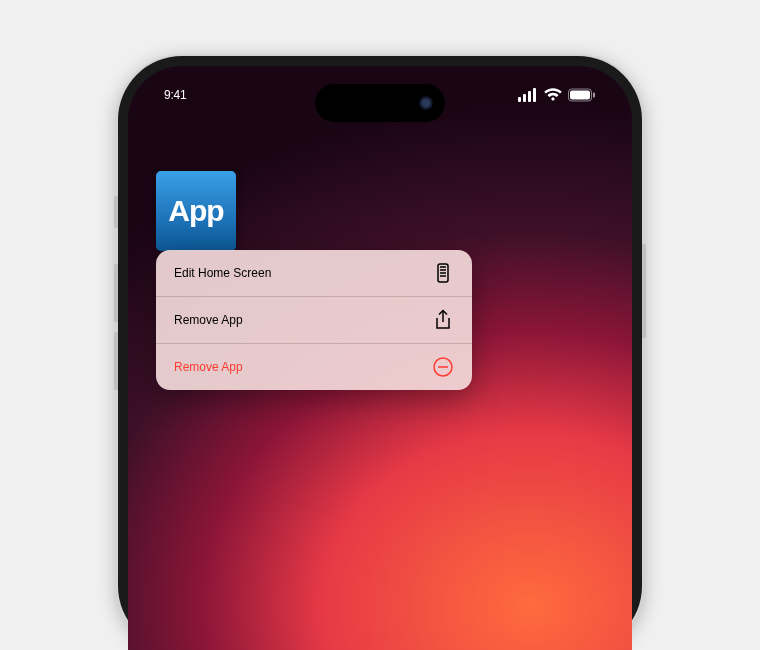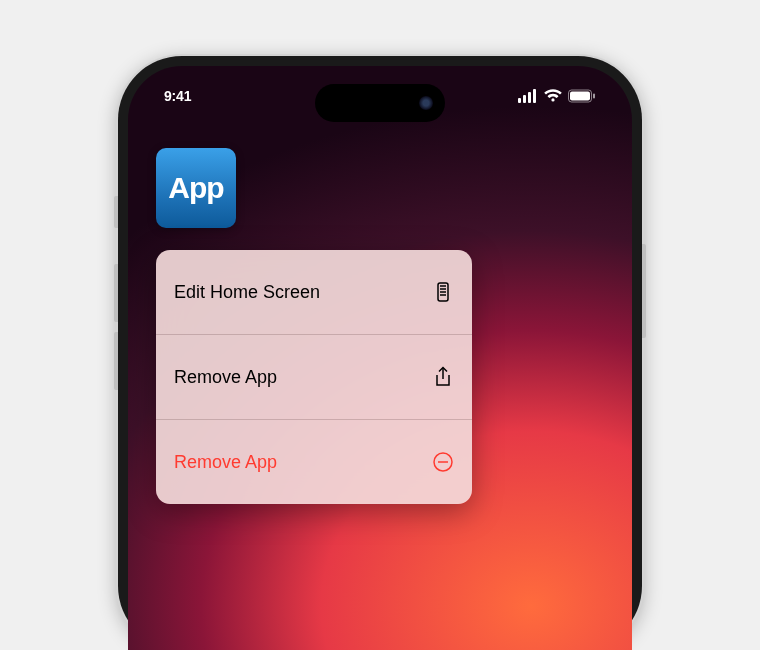--- a/index.html
+++ b/index.html
@@ -77,40 +77,40 @@
       left: 0;
       right: 0;
       display: flex;
       justify-content: space-between;
       align-items: center;
       padding: 0 36px;
       color: #fff;
       z-index: 5;
     }
     .status-time {
-      font-size: 14px;
-      font-weight: 700;
+      font-size: 12px;
+      font-weight: 400;
       letter-spacing: -0.2px;
     }
     .status-right {
       display: flex;
       align-items: center;
       gap: 6px;
     }
     .cellular-icon { width: 20px; height: 14px; }
     .wifi-icon { width: 18px; height: 14px; }
     .battery-icon { width: 28px; height: 14px; }
     .app-icon {
       position: absolute;
-      top: 82px;
+      top: 105px;
       left: 28px;
       width: 80px;
       height: 80px;
       background: linear-gradient(180deg, #3aa0e8 0%, #1e73b8 60%, #0d5a9a 100%);
-      border-radius: 10px;
+      border-radius: 5px;
       display: flex;
       align-items: center;
       justify-content: center;
       box-shadow: 0 2px 8px rgba(0,0,0,0.3);
     }
     .app-icon-label {
       color: #fff;
       font-size: 30px;
       font-weight: 700;
       letter-spacing: -1px;
@@ -123,22 +123,22 @@
       background: rgba(243, 218, 218, 0.92);
       backdrop-filter: blur(20px);
       border-radius: 14px;
       overflow: hidden;
       box-shadow: 0 8px 30px rgba(0,0,0,0.35);
     }
     .menu-item {
       display: flex;
       justify-content: space-between;
       align-items: center;
-      padding: 31px 18px;
-      font-size: 18px;
+      padding: 12px 18px;
+      font-size: 12px;
       color: #000;
       border-bottom: 1px solid rgba(100, 70, 70, 0.25);
     }
     .menu-item:last-child {
       border-bottom: none;
     }
     .menu-item.destructive {
       color: #ff3b30;
     }
     .menu-item.destructive svg { stroke: #ff3b30; }

